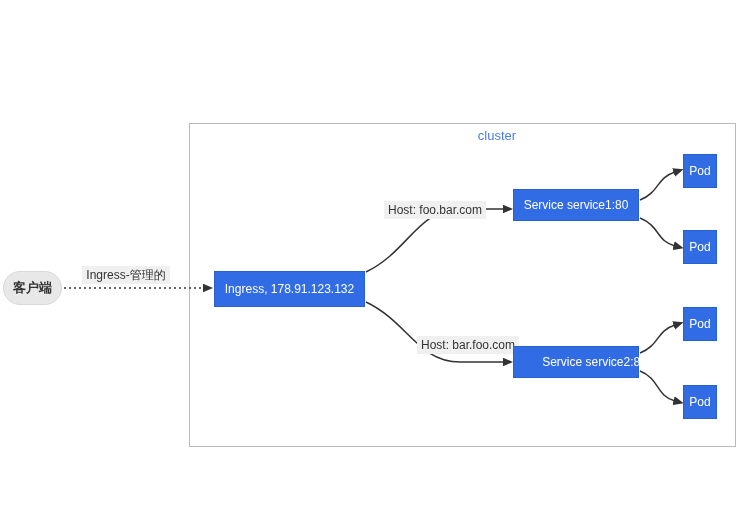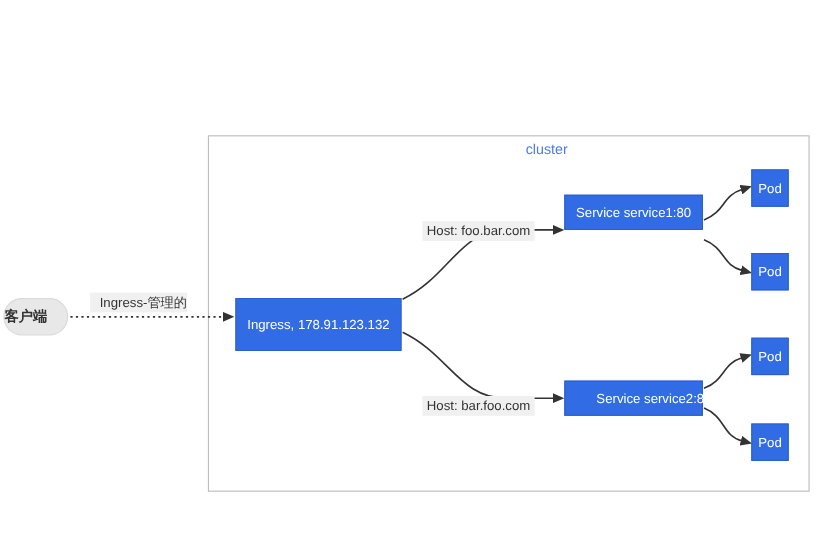--- a/index.html
+++ b/index.html
@@ -14,50 +14,50 @@
   .cluster-label{
     position:absolute;left:189px;top:128px;width:616px;text-align:center;
     font-size:13px;color:var(--cluster_label,#4a7cec);
   }
   svg.edges{position:absolute;left:0;top:0;}
   .edge{fill:none;stroke:var(--edge,#333);stroke-width:1.5;}
   .edge.dotted{stroke-dasharray:2 3;}
   .client{
     position:absolute;left:3px;top:271px;width:59px;height:34px;
     background:var(--client_bg,#e8e8e8);border:1px solid var(--client_border,#d9d9d9);
-    border-radius:17px;display:flex;align-items:center;
+    border-radius:17px;display:flex;align-items:center;justify-content:center;
     font-size:13px;font-weight:600;color:var(--text_dark,#333);box-sizing:border-box;
   }
   .lb-label{
     position:absolute;left:82px;top:266px;width:88px;
-    background:var(--label_bg,#f0f0f0);text-align:right;
+    background:var(--label_bg,#f0f0f0);text-align:center;
     font-size:12px;line-height:18px;color:var(--text_dark,#333);
   }
   .node{
     position:absolute;background:var(--node_blue,#326ce5);
     border:1px solid var(--node_blue_border,#2a5fd0);box-sizing:border-box;
     display:flex;align-items:center;justify-content:center;
     color:#fff;font-size:12px;font-weight:400;white-space:nowrap;
   }
-  .ingress{left:214px;top:271px;width:151px;height:48px;}
+  .ingress{left:214px;top:271px;width:151px;height:36px;}
   .service{width:126px;height:32px;left:513px;}
-  .s1{top:177px;}
+  .s1{top:189px;}
   .s2{top:346px;padding-left:37px;}
   .pod{left:683px;width:34px;height:34px;}
   .pod1{top:154px;}
   .pod2{top:230px;}
   .pod3{top:307px;}
   .pod4{top:385px;}
   .host-label{
     position:absolute;left:384px;height:18px;line-height:18px;padding:0 4px;
     background:var(--label_bg,#f0f0f0);font-size:12px;color:var(--text_dark,#333);
     white-space:nowrap;
   }
   .host1{top:201px;}
-  .host2{top:360px;}
+  .host2{top:336px;margin-left:33px;}
   marker path{fill:var(--edge,#333);}
 </style>
 </head>
 <body>
 
 <div class="canvas">
 
   <div class="cluster-box"></div>
 
   <svg class="edges" width="742" height="509" viewBox="0 0 742 509">

